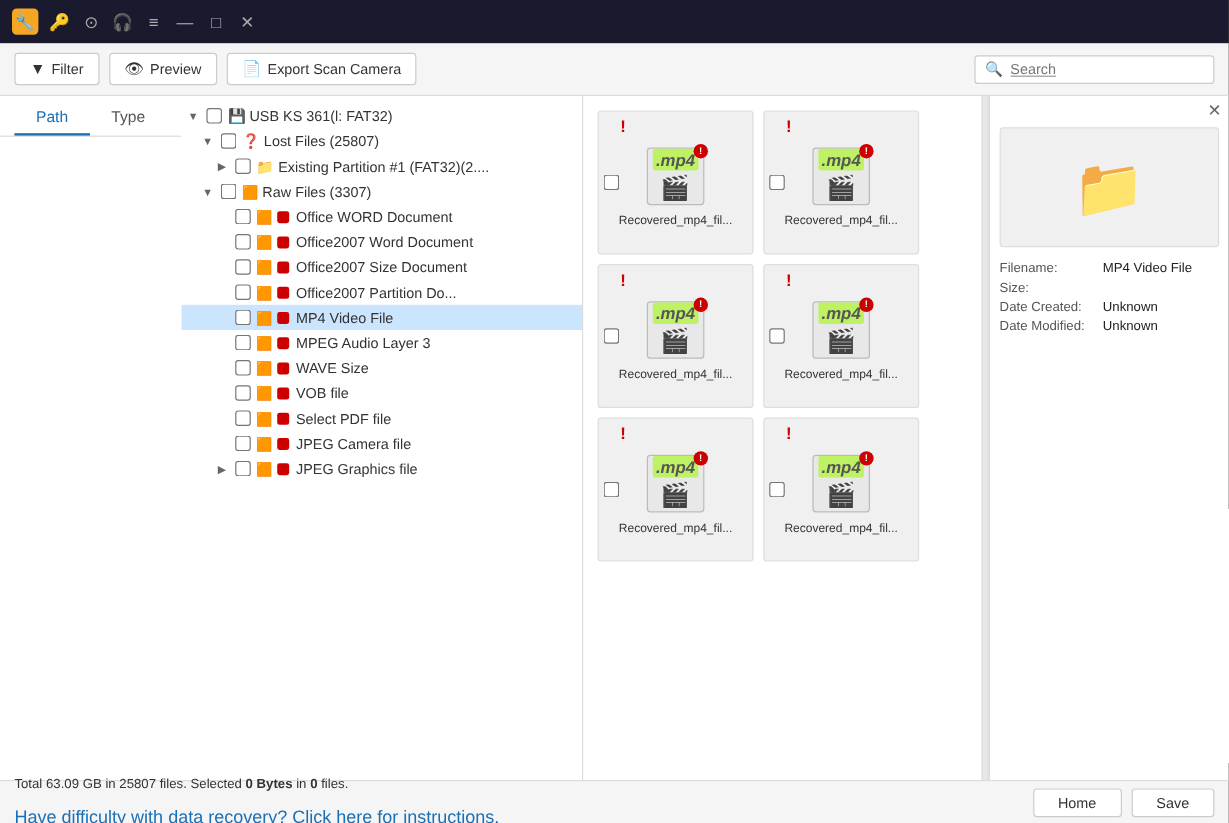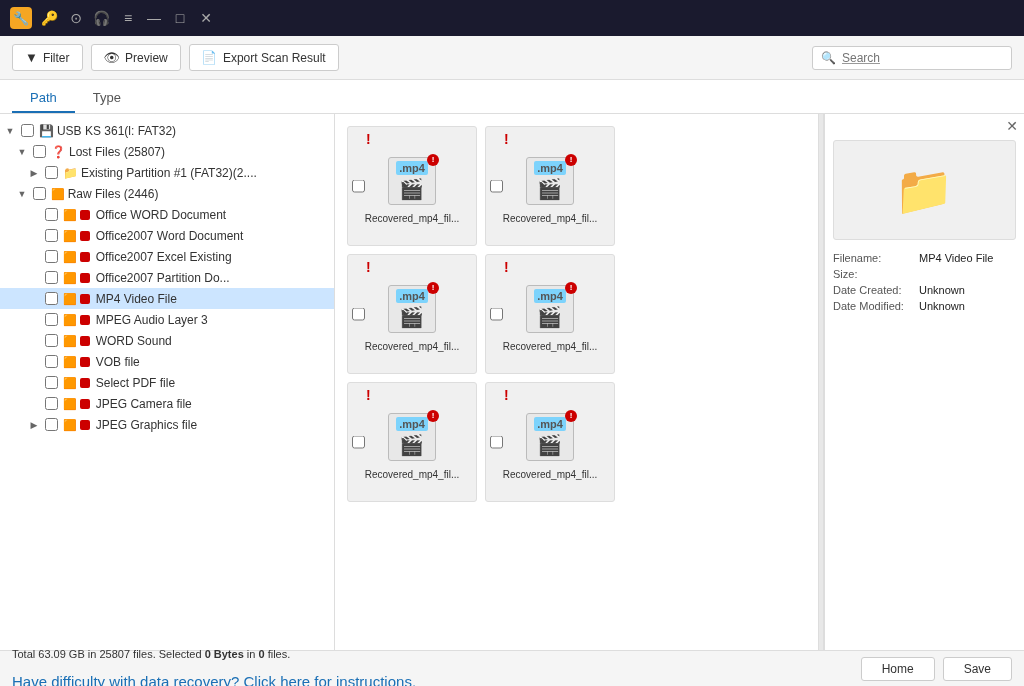--- a/index.html
+++ b/index.html
@@ -93,21 +93,21 @@
       outline: none;
       font-size: 12px;
       width: 100%;
       color: #999;
       text-decoration: underline;
     }
 
     
     #main-layout {
       display: flex;
-      flex-direction: column;
+      flex-direction: row;
       height: calc(686px - 36px - 44px - 36px);
       background: #fff;
     }
 
     
     #tab-bar {
       background: #fff;
       border-bottom: 1px solid #ddd;
       display: flex;
       padding: 0 12px;
@@ -234,27 +234,28 @@
       background: #e8e8e8;
       border: 1px solid #bbb;
       border-radius: 3px;
       display: flex;
       align-items: center;
       justify-content: center;
       flex-direction: column;
       position: relative;
     }
     .mp4-icon .mp4-label {
-      font-size: 11px;
+      font-size: 14px;
       font-weight: bold;
       color: #555;
-      background: #7dd3fc;
+      background: #bef264;
       padding: 1px 3px;
       border-radius: 2px;
       margin-bottom: 2px;
+      font-style: italic;
     }
     .mp4-icon .film-strip {
       font-size: 20px;
     }
     .red-badge {
       position: absolute;
       top: -4px;
       right: -4px;
       width: 12px; height: 12px;
       background: #cc0000;
@@ -376,21 +377,21 @@
   <button class="toolbar-btn">
     <span class="btn-icon">▼</span>
     <span>Filter</span>
   </button>
   <button class="toolbar-btn">
     <span class="btn-icon">👁</span>
     <span>Preview</span>
   </button>
   <button class="toolbar-btn">
     <span class="btn-icon">📄</span>
-    <span>Export Scan Result</span>
+    <span>Export Scan Camera</span>
   </button>
   <div class="search-box">
     <span>🔍</span>
     <input type="text" placeholder="Search" style="">
   </div>
 </div>
 
 <div id="main-layout">
 
   <div id="tab-bar">
@@ -416,42 +417,42 @@
         <div class="tree-item level-2 ">
           <span class="expand-btn">▶</span>
           <input type="checkbox" style="">
           <span class="file-icon"><span style="font-size:12px;">📁</span></span>
           <span class="item-label">Existing Partition #1 (FAT32)(2....</span>
         </div>
         <div class="tree-item level-1 ">
           <span class="expand-btn">▼</span>
           <input type="checkbox" style="">
           <span class="file-icon"><span style="color:#f5a623;font-size:11px;">🟧</span></span>
-          <span class="item-label">Raw Files (2446)</span>
+          <span class="item-label">Raw Files (3307)</span>
         </div>
         <div class="tree-item level-2 ">
           <span class="expand-btn"></span>
           <input type="checkbox" style="">
           <span class="file-icon"><span style="color:#f5a623;font-size:11px;">🟧</span></span>
           <span style="display: inline-block; width: 10px; height: 10px; background: rgb(204, 0, 0); border-radius: 2px; margin-right: 3px; flex-shrink: 0;"></span>
           <span class="item-label">Office WORD Document</span>
         </div>
         <div class="tree-item level-2 ">
           <span class="expand-btn"></span>
           <input type="checkbox" style="">
           <span class="file-icon"><span style="color:#f5a623;font-size:11px;">🟧</span></span>
           <span style="display: inline-block; width: 10px; height: 10px; background: rgb(204, 0, 0); border-radius: 2px; margin-right: 3px; flex-shrink: 0;"></span>
           <span class="item-label">Office2007 Word Document</span>
         </div>
         <div class="tree-item level-2 ">
           <span class="expand-btn"></span>
           <input type="checkbox" style="">
           <span class="file-icon"><span style="color:#f5a623;font-size:11px;">🟧</span></span>
           <span style="display: inline-block; width: 10px; height: 10px; background: rgb(204, 0, 0); border-radius: 2px; margin-right: 3px; flex-shrink: 0;"></span>
-          <span class="item-label">Office2007 Excel Existing</span>
+          <span class="item-label">Office2007 Size Document</span>
         </div>
         <div class="tree-item level-2 ">
           <span class="expand-btn"></span>
           <input type="checkbox" style="">
           <span class="file-icon"><span style="color:#f5a623;font-size:11px;">🟧</span></span>
           <span style="display: inline-block; width: 10px; height: 10px; background: rgb(204, 0, 0); border-radius: 2px; margin-right: 3px; flex-shrink: 0;"></span>
           <span class="item-label">Office2007 Partition Do...</span>
         </div>
         <div class="tree-item level-2 selected">
           <span class="expand-btn"></span>
@@ -465,21 +466,21 @@
           <input type="checkbox" style="">
           <span class="file-icon"><span style="color:#f5a623;font-size:11px;">🟧</span></span>
           <span style="display: inline-block; width: 10px; height: 10px; background: rgb(204, 0, 0); border-radius: 2px; margin-right: 3px; flex-shrink: 0;"></span>
           <span class="item-label">MPEG Audio Layer 3</span>
         </div>
         <div class="tree-item level-2 ">
           <span class="expand-btn"></span>
           <input type="checkbox" style="">
           <span class="file-icon"><span style="color:#f5a623;font-size:11px;">🟧</span></span>
           <span style="display: inline-block; width: 10px; height: 10px; background: rgb(204, 0, 0); border-radius: 2px; margin-right: 3px; flex-shrink: 0;"></span>
-          <span class="item-label">WORD Sound</span>
+          <span class="item-label">WAVE Size</span>
         </div>
         <div class="tree-item level-2 ">
           <span class="expand-btn"></span>
           <input type="checkbox" style="">
           <span class="file-icon"><span style="color:#f5a623;font-size:11px;">🟧</span></span>
           <span style="display: inline-block; width: 10px; height: 10px; background: rgb(204, 0, 0); border-radius: 2px; margin-right: 3px; flex-shrink: 0;"></span>
           <span class="item-label">VOB file</span>
         </div>
         <div class="tree-item level-2 ">
           <span class="expand-btn"></span>

